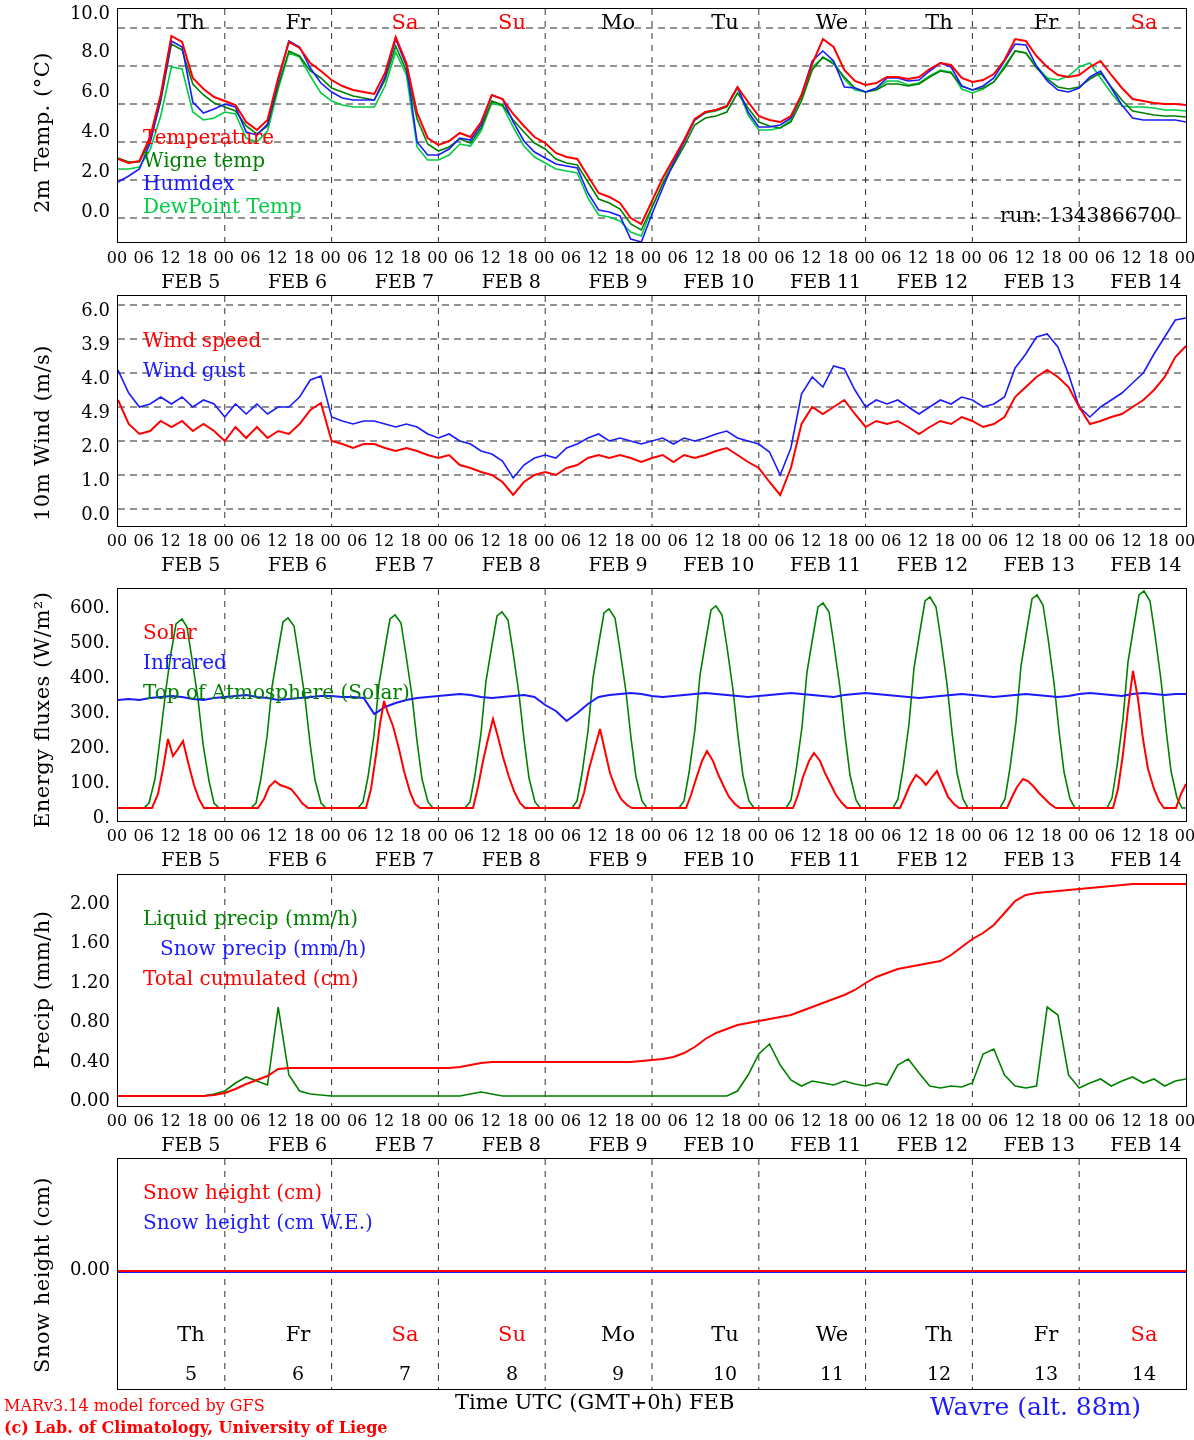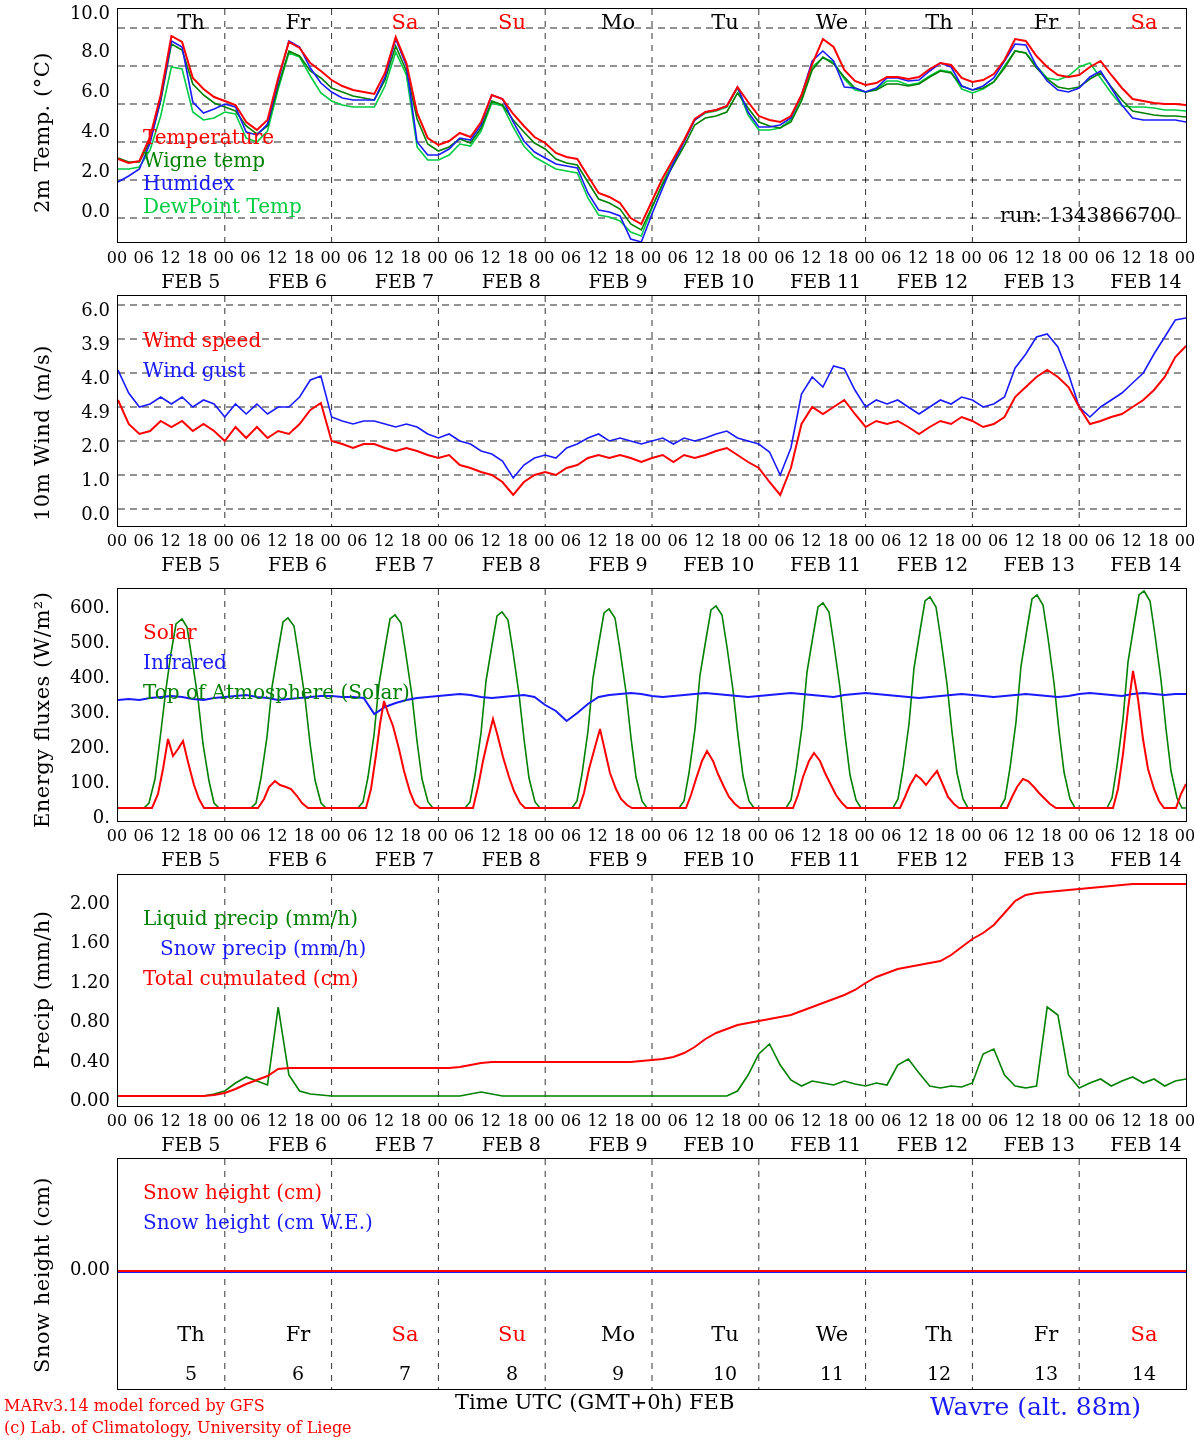--- a/index.html
+++ b/index.html
@@ -477,16 +477,16 @@
         <div class="daylabel" style="left: 654.4px; top: 1133px; width: 100px; font-size: 19px;">FEB 10</div>
         <div class="daylabel" style="left: 761.2px; top: 1133px; width: 100px; font-size: 19px;">FEB 11</div>
         <div class="daylabel" style="left: 868px; top: 1133px; width: 100px; font-size: 19px;">FEB 12</div>
         <div class="daylabel" style="left: 974.8px; top: 1133px; width: 100px; font-size: 19px;">FEB 13</div>
         <div class="daylabel" style="left: 1081.6px; top: 1133px; width: 100px; font-size: 19px;">FEB 14</div>
       </div>
     </div>
 
   <div class="xaxis-title" style="left:455px;top:1390px;">Time UTC (GMT+0h) FEB</div>
   <div class="foot red" style="left:4px;top:1396px;">MARv3.14 model forced by GFS</div>
-  <div class="foot red" style="left:4px;top:1418px;">(c) Lab. of Climatology, University of Liege</div>
+  <div class="foot red" style="left:4px;top:1418px;font-weight:bold;">(c) Lab. of Climatology, University of Liege</div>
   <div class="footer-right" style="left:930px;top:1392px;">Wavre (alt. 88m)</div>
 
 </div>
 
 </body></html>

